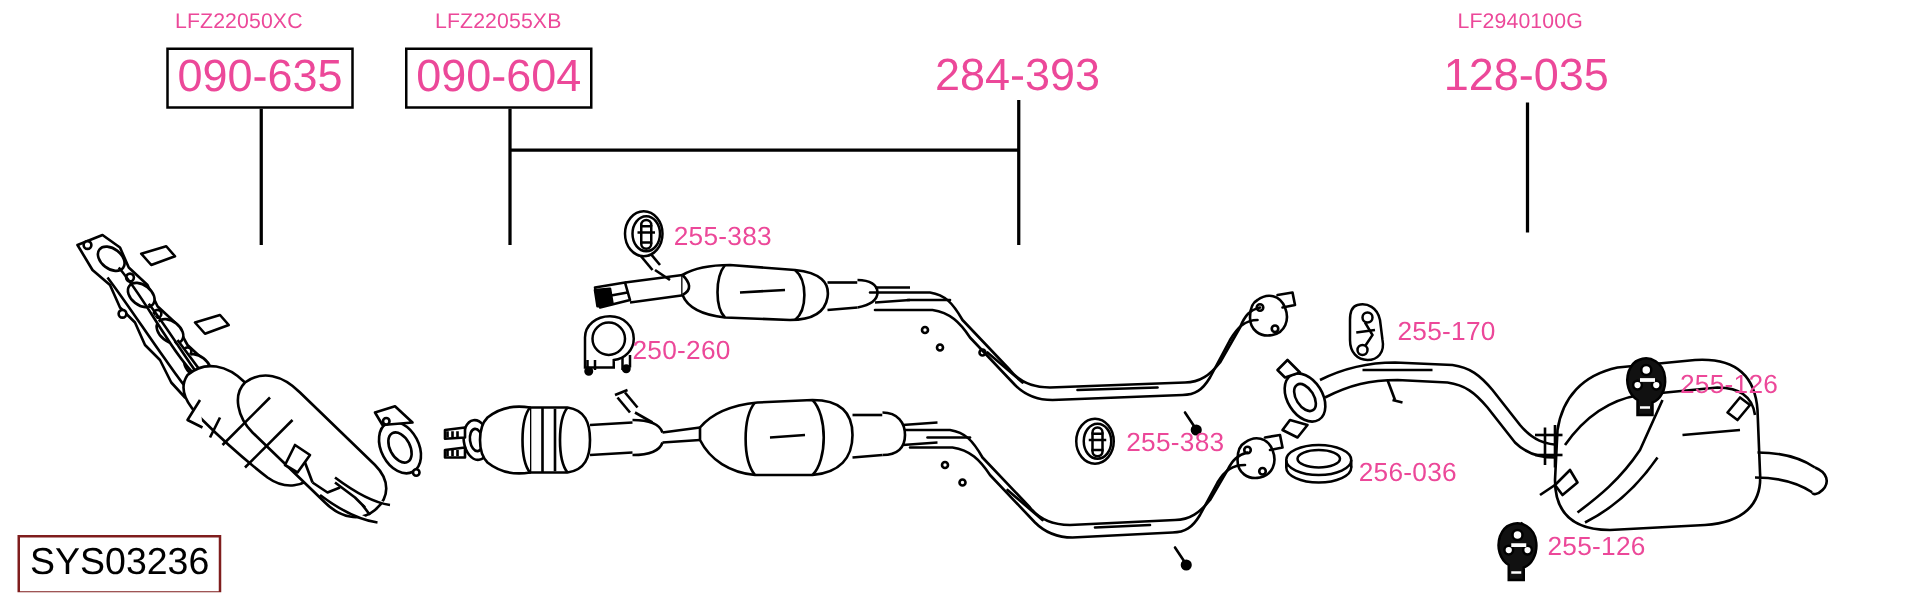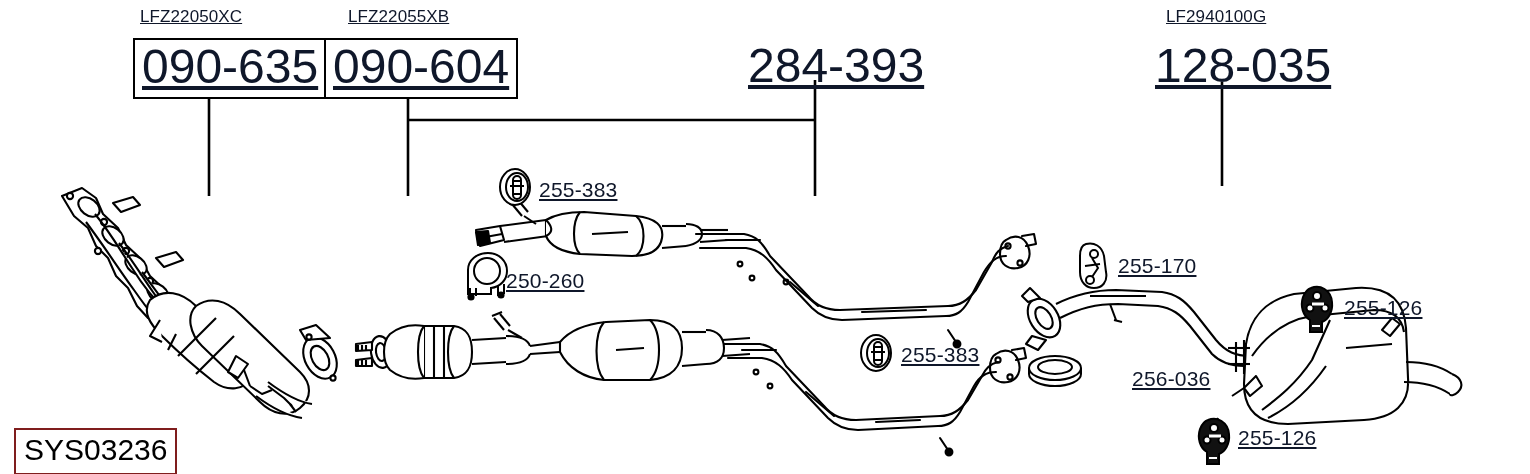--- a/index.html
+++ b/index.html
@@ -21,29 +21,28 @@
   #art-layer {
     position: absolute;
     left: 0; top: 0;
     width: 1530px;
     height: 474px;
   }
   .txt {
     position: absolute;
     white-space: nowrap;
     line-height: 1;
-    color: #0f172a;
-    text-decoration: underline;
+    color: #ec4899;
   }
   .part-code {
     font-size: 17px;
     letter-spacing: 0.1px;
   }
   .big-num {
-    font-size: 48px;
+    font-size: 36px;
     letter-spacing: 0px;
   }
   .boxed {
     border: 2px solid #000;
     padding: 3px 7px 6px 7px;
     background: #fff;
   }
   .callout-num {
     font-size: 21px;
     letter-spacing: 0.2px;
@@ -388,19 +387,19 @@
   <div class="txt callout-num" style="left:539px; top:179px;">255-383</div>
 
   <div class="txt callout-num" style="left:506px; top:270px;">250-260</div>
 
   <div class="txt callout-num" style="left:901px; top:344px;">255-383</div>
 
   <div class="txt callout-num" style="left:1118px; top:255px;text-align:center;">255-170</div>
 
   <div class="txt callout-num" style="left:1344px; top:297px;">255-126</div>
 
-  <div class="txt callout-num" style="left:1132px; top:368px;">256-036</div>
+  <div class="txt callout-num" style="left:1087px; top:368px;">256-036</div>
 
   <div class="txt callout-num" style="left:1238px; top:427px;">255-126</div>
 
   <div class="sys-box" style="left:14px; top:428px;">SYS03236</div>
 
 </div>
 
 </body></html>

